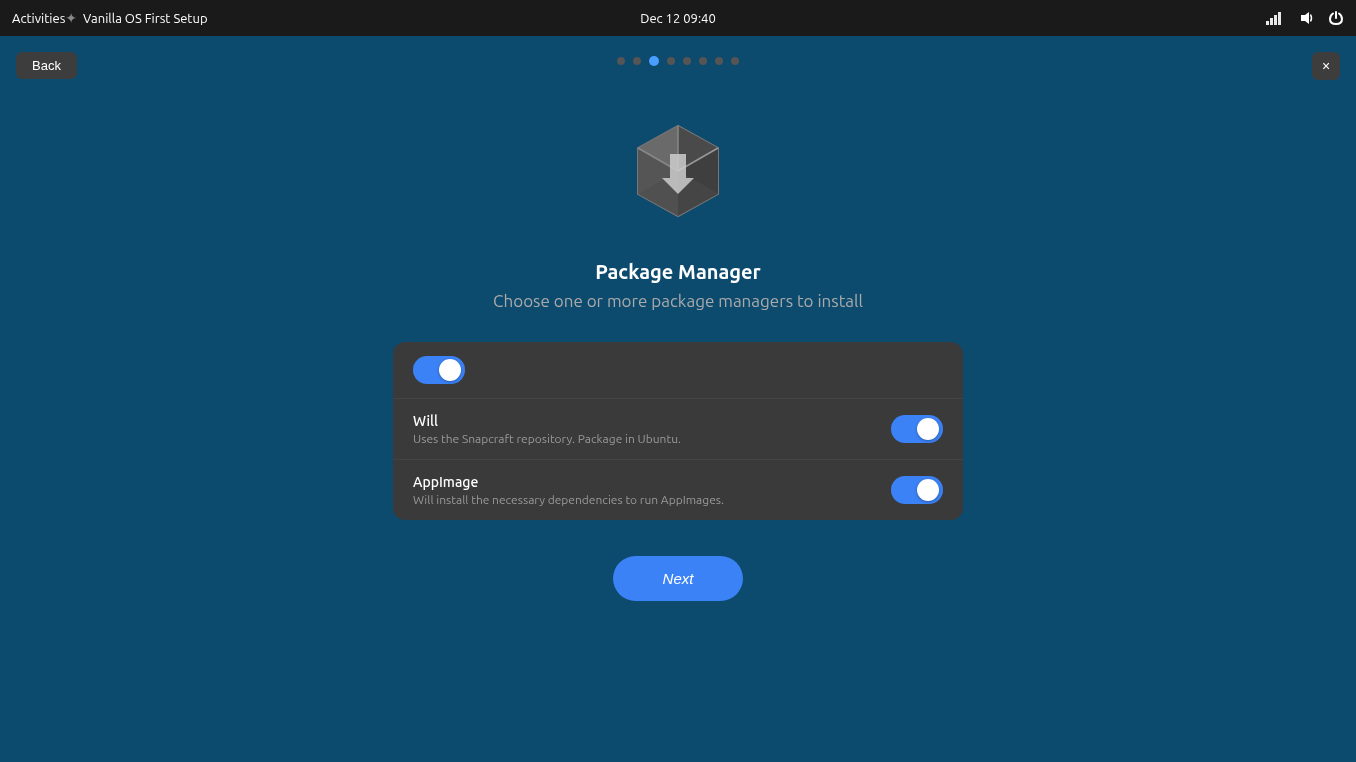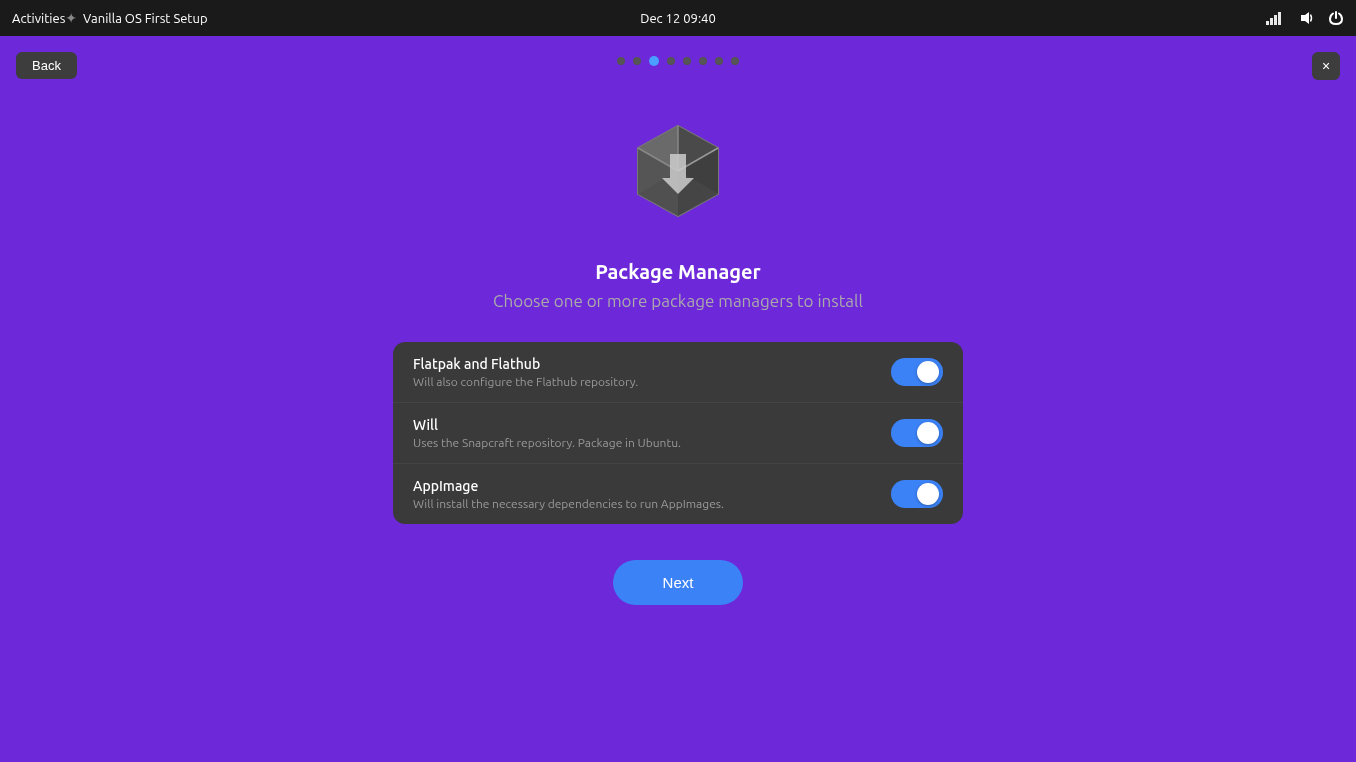--- a/index.html
+++ b/index.html
@@ -66,21 +66,21 @@
     .top-bar-right {
       display: flex;
       align-items: center;
       gap: 14px;
     }
 
     
     .content-area {
       width: 100%;
       height: calc(762px - 36px);
-      background-color: #6d28d9;
+      background-color: #0c4a6e;
       display: flex;
       flex-direction: column;
       align-items: center;
       position: relative;
     }
 
     
     .back-button {
       position: absolute;
       top: 16px;
@@ -233,20 +233,21 @@
       margin-top: 36px;
       background-color: #3b82f6;
       border: none;
       border-radius: 24px;
       color: #ffffff;
       font-size: 15px;
       font-weight: 500;
       padding: 14px 50px;
       cursor: pointer;
       min-width: 100px;
+      font-style: italic;
     }
   </style>
 </head>
 <body>
 
 <div class="top-bar">
   <div class="top-bar-left">
     <span class="top-bar-activities">Activities</span>
     <div class="top-bar-app">
       <span class="vanilla-star">✦</span>
@@ -311,24 +312,20 @@
       <polygon points="52,38 68,38 68,62 76,62 60,78 44,62 52,62" fill="#cccccc" opacity="0.85"></polygon>
     </svg>
   </div>
 
   <h1 class="page-title">Package Manager</h1>
   <p class="page-subtitle">Choose one or more package managers to install</p>
 
   <div class="options-card">
 
     <div class="option-row">
-      <div class="option-text-group">
-        <span class="option-title">Flatpak and Flathub</span>
-        <span class="option-desc">Will also configure the Flathub repository.</span>
-      </div>
       <div class="toggle-container">
         <div class="toggle-track">
           <div class="toggle-thumb"></div>
         </div>
       </div>
     </div>
 
     <div class="option-row">
       <div class="option-text-group">
         <span class="option-title">Will</span>

